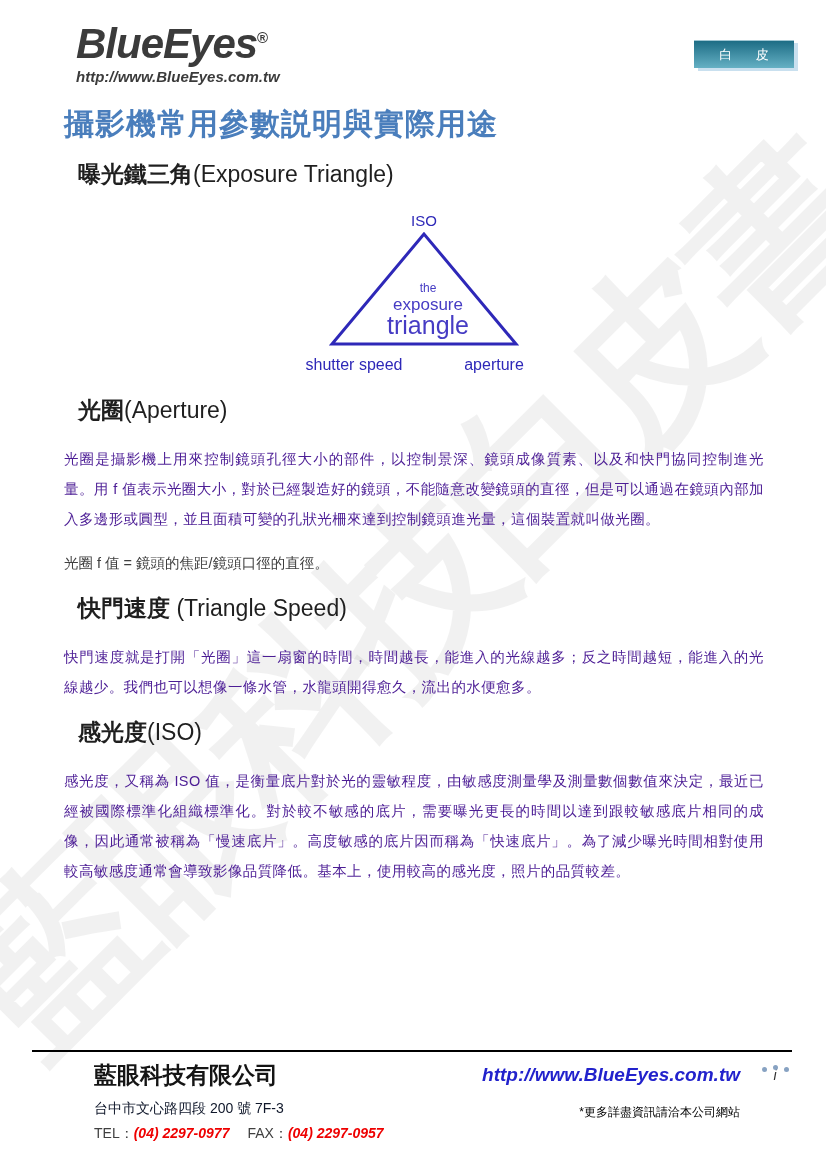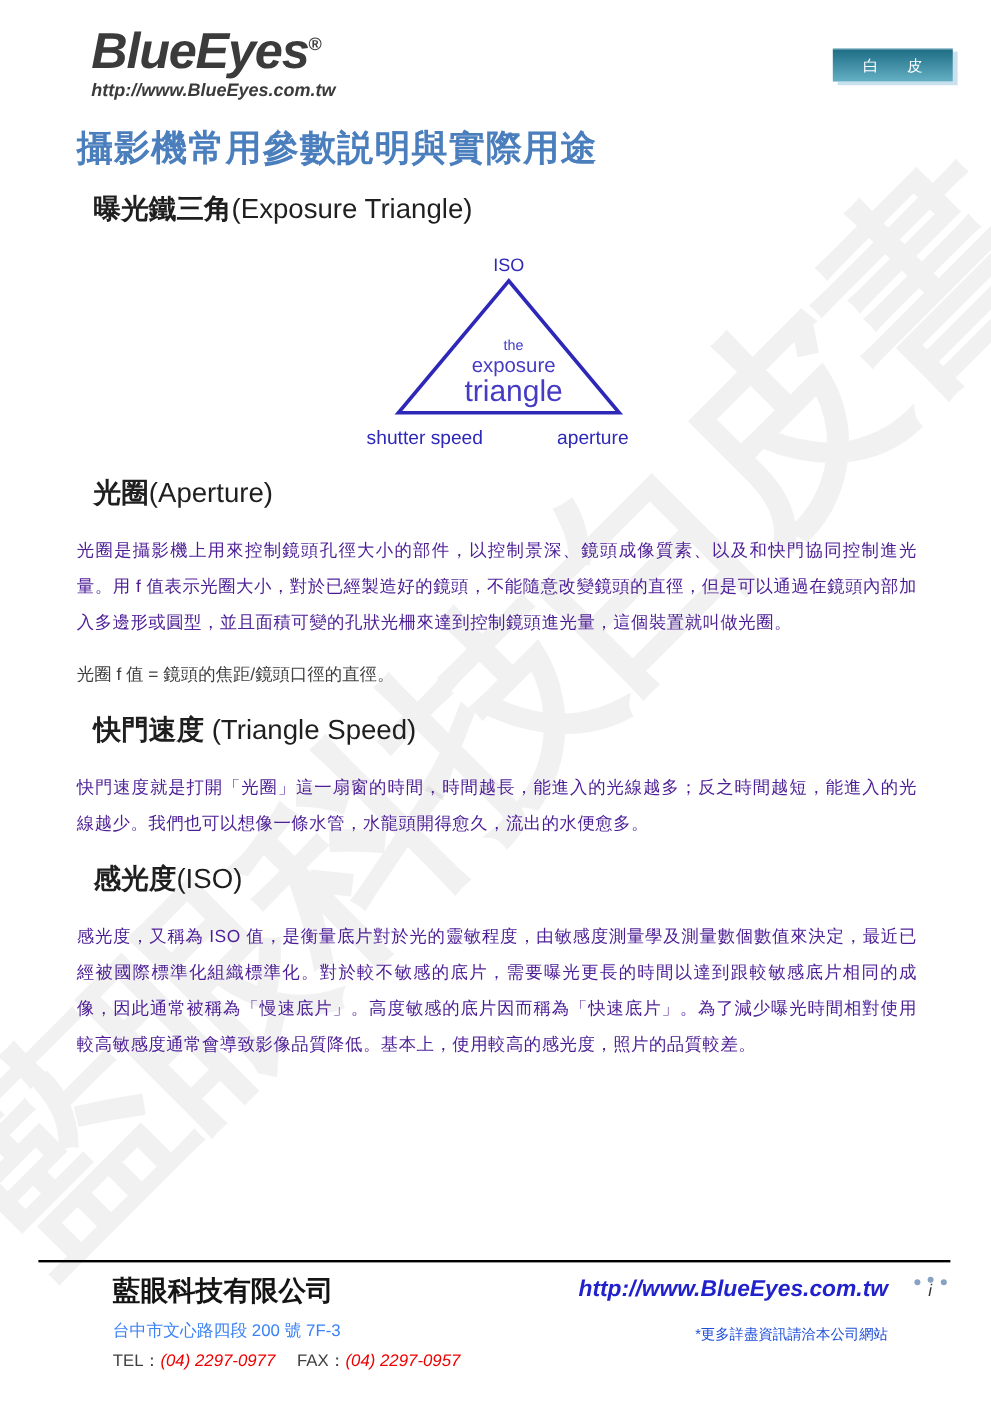--- a/index.html
+++ b/index.html
@@ -49,27 +49,27 @@
     text-align:justify;letter-spacing:0.4px;
   }
   p.formula{margin:14px 0 0 0;font-size:14.5px;line-height:30px;color:#3f3f3f;}
   
   .diagram{width:240px;margin:22px auto 10px auto;padding-left:20px;text-align:center;}
   .diagram svg{display:block;}
   
   .footer-rule{position:absolute;left:32px;top:1050px;width:760px;height:2px;background:#000;}
   .footer-left{position:absolute;left:94px;top:1060px;}
   .company{font-size:23px;font-weight:bold;color:#141414;line-height:30px;}
-  .address{font-size:14px;color:#3b82f6;margin-top:8px;line-height:20px;}
+  .address{font-size:14px;color:#0f172a;margin-top:8px;line-height:20px;}
   .telfax{font-size:14px;color:#404040;margin-top:4px;line-height:22px;}
-  .telfax .num{color:#ee0000;font-weight:normal;font-style:italic;}
+  .telfax .num{color:#ee0000;font-weight:bold;font-style:italic;}
   .telfax .gap{display:inline-block;width:18px;}
   .footer-right{position:absolute;right:86px;top:1062px;text-align:right;}
   .website{font-size:19px;font-weight:bold;font-style:italic;color:#2222cc;line-height:26px;}
-  .note{font-size:12px;color:#1d4ed8;margin-top:16px;}
+  .note{font-size:12px;color:#000000;margin-top:16px;}
   .page-mark{position:absolute;right:28px;top:1058px;width:46px;text-align:center;}
   .dots{height:8px;}
   .dots i{
     display:inline-block;width:5px;height:5px;border-radius:50%;
     background:#87a2c2;margin:0 3px;
   }
   .dots i.mid{position:relative;top:-2px;}
   .pageno{font-size:14px;font-style:italic;color:#333;margin-top:1px;}
 </style>
 </head>

